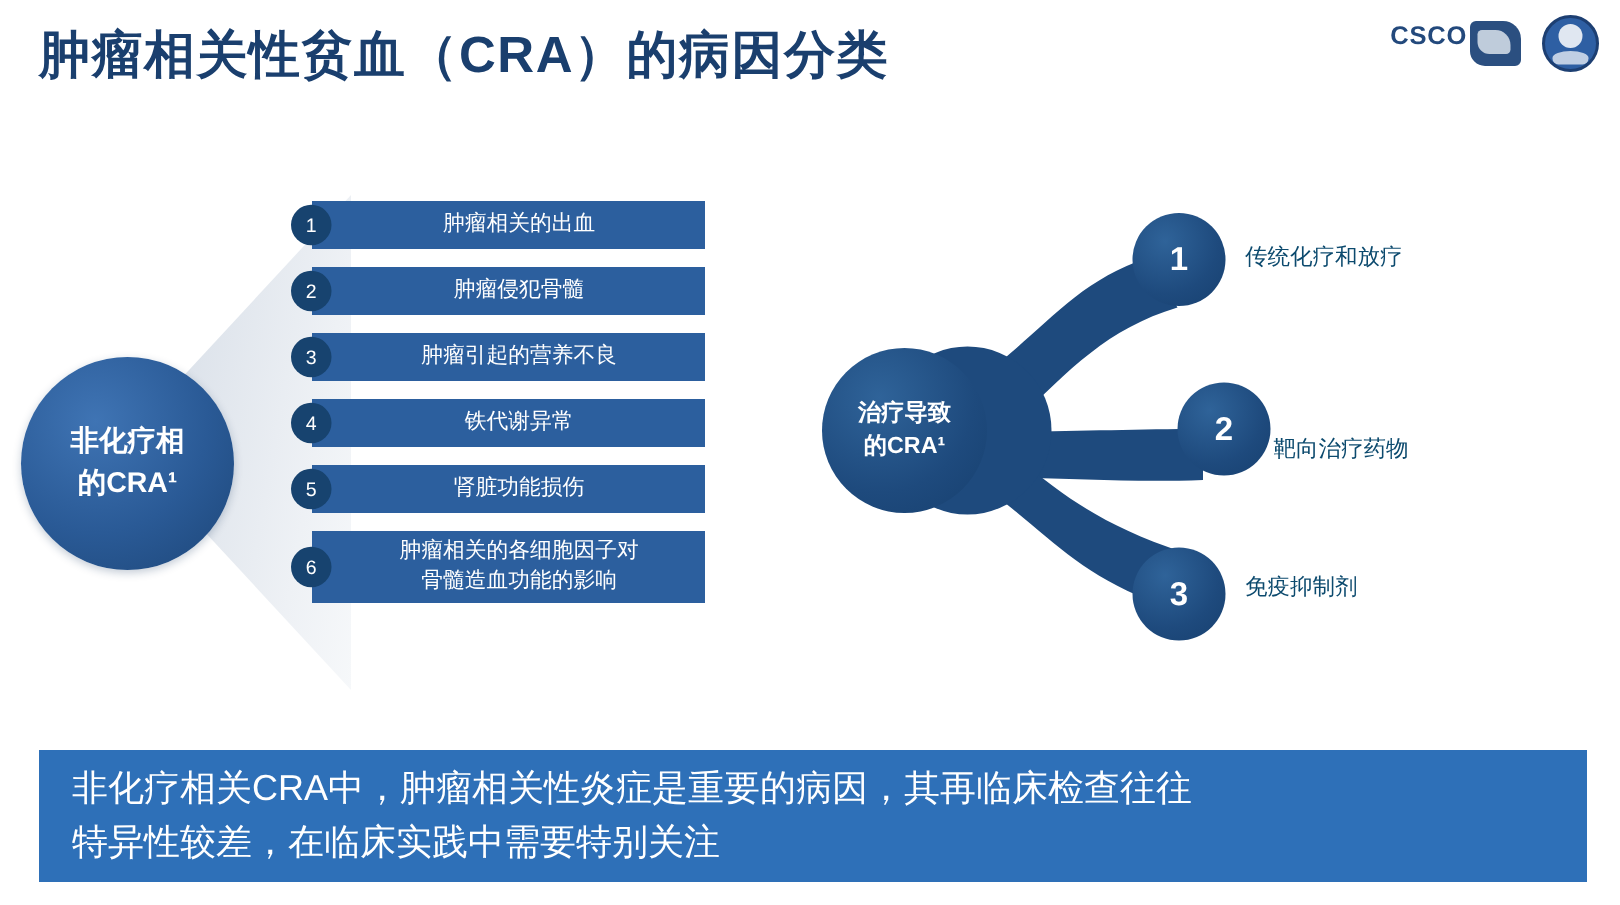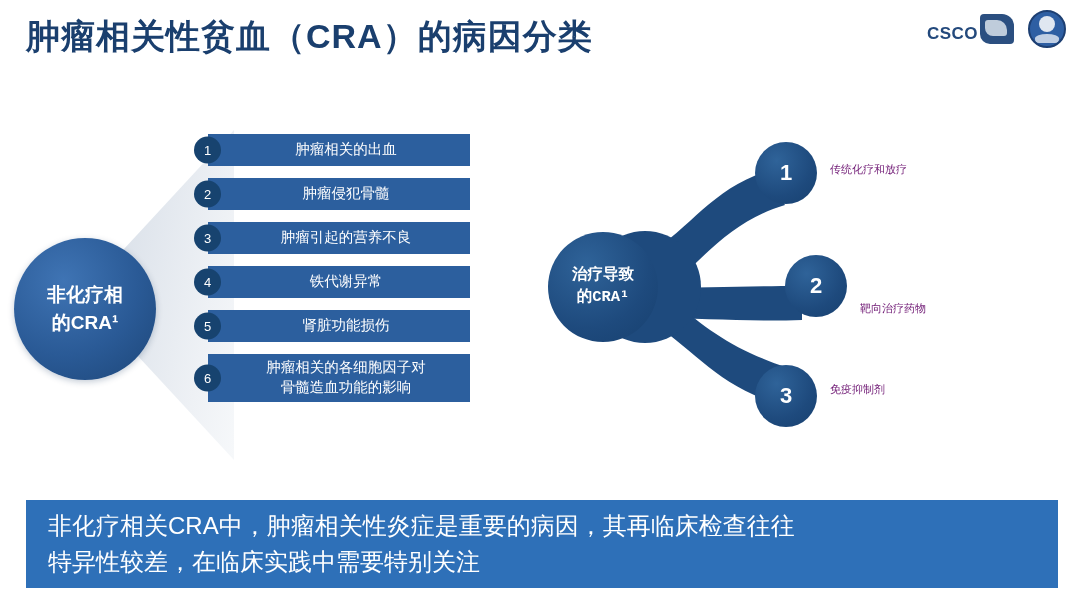--- a/index.html
+++ b/index.html
@@ -41,21 +41,21 @@
   .logos {
     position: absolute;
     right: 14px;
     top: 10px;
     display: flex;
     align-items: center;
     gap: 14px;
   }
   .logo-csco {
     display: flex;
-    align-items: flex-end;
+    align-items: flex-start;
     gap: 2px;
   }
   .logo-csco-text {
     font-size: 17px;
     font-weight: bold;
     color: #23497c;
     letter-spacing: 0.5px;
   }
   .logo-csco-mark {
     width: 34px;
@@ -206,46 +206,45 @@
     background: radial-gradient(circle at 35% 30%, #2f6399, #1e4a7d 60%, #17406f 100%);
     color: #ffffff;
     display: flex;
     flex-direction: column;
     align-items: center;
     justify-content: center;
     font-size: 15.5px;
     font-weight: bold;
     line-height: 1.4;
     text-align: center;
-    font-family: Liberation Mono, monospace;
   }
   .node {
     position: absolute;
     width: 62px;
     height: 62px;
     border-radius: 50%;
     background: radial-gradient(circle at 35% 30%, #2f6399, #1e4a7d 60%, #17406f 100%);
     color: #ffffff;
     font-size: 22px;
     font-weight: bold;
     display: flex;
     align-items: center;
     justify-content: center;
   }
   .node-1 { left: 235px; top: 32px; }
   .node-2 { left: 265px; top: 145px; }
   .node-3 { left: 235px; top: 255px; }
   .node-text {
     position: absolute;
-    font-size: 11px;
-    color: #701a75;
+    font-size: 15px;
+    color: #0c4a6e;
     white-space: nowrap;
   }
   .text-1 { left: 310px; top: 52px; }
-  .text-2 { left: 340px; top: 180px; margin-top: 11px; }
+  .text-2 { left: 329px; top: 180px; }
   .text-3 { left: 310px; top: 272px; }
 
   
   .banner {
     position: absolute;
     left: 26px;
     top: 500px;
     width: 1032px;
     height: 88px;
     background: #2e70b8;

